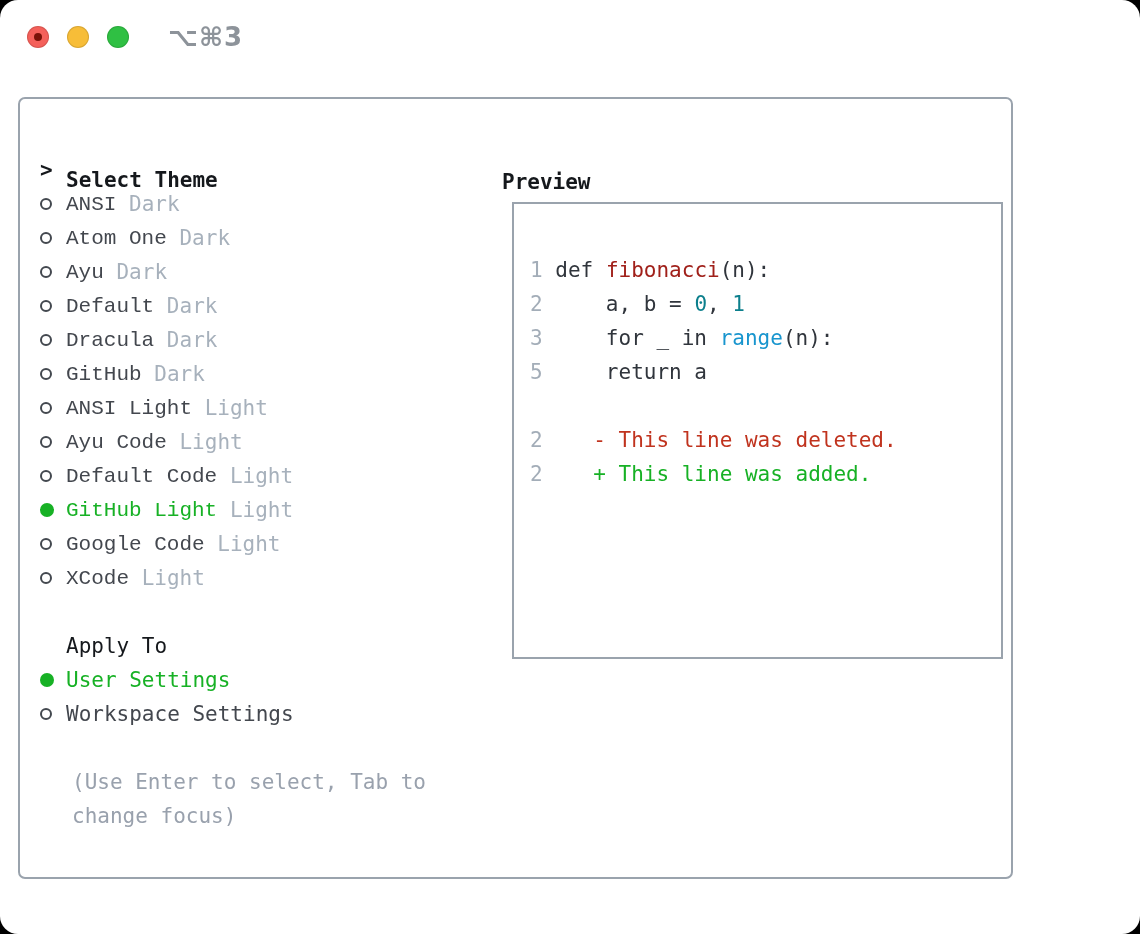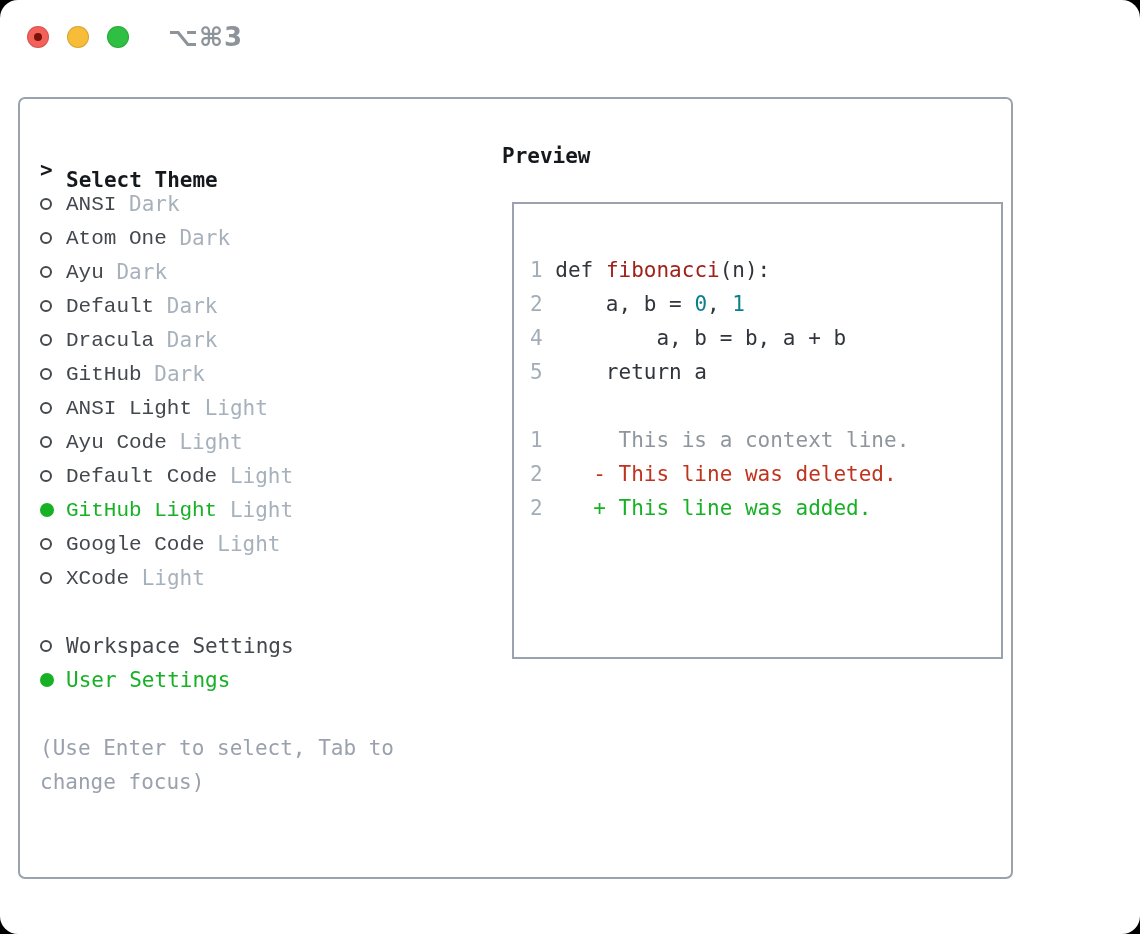--- a/index.html
+++ b/index.html
@@ -37,23 +37,23 @@
   .prompt{font-weight:700;color:var(--header);}
   .header-text{font-weight:700;color:var(--header);margin-top:20px;}
   .circle{width:12px;height:12px;border-radius:50%;border:2px solid var(--circle);box-sizing:border-box;display:inline-block;}
   .circle.selected{border:none;width:14px;height:14px;background:var(--green);}
   .name{color:var(--name);font-family:Liberation Mono, monospace;}
   .name.selected-name{color:var(--green);}
   .tag{color:var(--tag);margin-left:1ch;text-align:right;}
   .apply-header-text{color:var(--header);}
   .option-label{color:var(--name);}
   .option-label.selected-name{color:var(--green);}
-  .hint{width:430px;line-height:34px;color:var(--hint);}
-  
-  .preview-header{position:absolute;left:482px;top:40px;height:34px;line-height:34px;font-size:21px;font-weight:700;color:var(--header);}
+  .hint{width:430px;line-height:34px;color:var(--hint);margin-left:32px;}
+  
+  .preview-header{position:absolute;left:482px;top:66px;height:34px;line-height:34px;font-size:21px;font-weight:700;color:var(--header);}
   .preview-box{
     position:absolute;left:492px;top:103px;width:471px;height:404px;
     border:2px solid var(--border);background:#fff;
     padding-top:49px;padding-left:16px;box-sizing:content-box;
     font-size:21px;
   }
   .cline{height:34px;line-height:34px;white-space:pre;}
   .lnum{display:inline-block;min-width:1ch;margin-right:1ch;color:var(--lnum);}
   .c-default{color:var(--code);margin-top:8px;}
   .c-function{color:var(--function);}
@@ -169,50 +169,53 @@
             <span class="marker">
               <span class="circle"></span>
             </span>
             <span class="name">XCode</span>
             <span class="tag">Light</span>
           </div>
         </div>
 
       <div class="blank"></div>
 
+      <div class="row">
+        <span class="marker"></span>
+        <span class="apply-header-text">Apply To</span>
+      </div>
 
       <div id="apply-options">
           <div class="row">
             <span class="marker">
+              <span class="circle selected"></span>
+            </span>
+            <span class="option-label selected-name">User Settings</span>
+          </div>
+          <div class="row">
+            <span class="marker">
               <span class="circle"></span>
             </span>
             <span class="option-label">Workspace Settings</span>
-          </div>
-          <div class="row">
-            <span class="marker">
-              <span class="circle selected"></span>
-            </span>
-            <span class="option-label selected-name">User Settings</span>
           </div>
         </div>
 
       <div class="blank"></div>
 
       <div class="hint">(Use Enter to select, Tab to change focus)</div>
     </div>
 
     <div class="preview-header">Preview</div>
 
     <div class="preview-box">
       <div id="code-lines">
           <div class="cline"><span class="lnum">1</span><span class="lcode"><span class="c-default">def </span><span class="c-function">fibonacci</span><span class="c-default">(n):</span></span></div>
           <div class="cline"><span class="lnum">2</span><span class="lcode"><span class="c-default">    a, b = </span><span class="c-number">0</span><span class="c-default">, </span><span class="c-number">1</span></span></div>
-          <div class="cline"><span class="lnum">4</span><span class="lcode"><span class="c-default">        a, b = b, a + b</span></span></div>
+          <div class="cline"><span class="lnum">3</span><span class="lcode"><span class="c-default">    for _ in </span><span class="c-builtin">range</span><span class="c-default">(n):</span></span></div>
           <div class="cline"><span class="lnum">5</span><span class="lcode"><span class="c-default">    return a</span></span></div>
           <div class="cline"><span class="lnum"></span><span class="lcode"></span></div>
-          <div class="cline"><span class="lnum">1</span><span class="lcode"><span class="c-context">     This is a context line.</span></span></div>
           <div class="cline"><span class="lnum">2</span><span class="lcode"><span class="c-deleted">   - This line was deleted.</span></span></div>
           <div class="cline"><span class="lnum">2</span><span class="lcode"><span class="c-added">   + This line was added.</span></span></div>
         </div>
     </div>
 
   </div>
 </div>
 
 </body></html>

